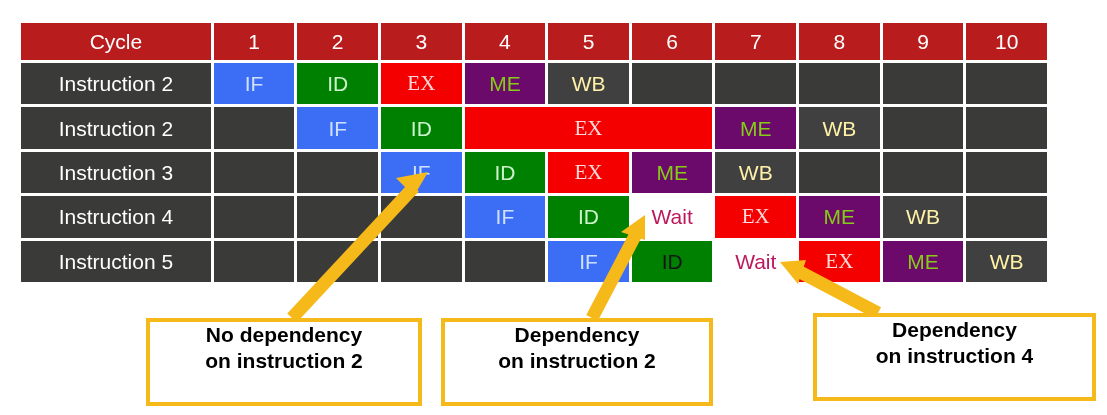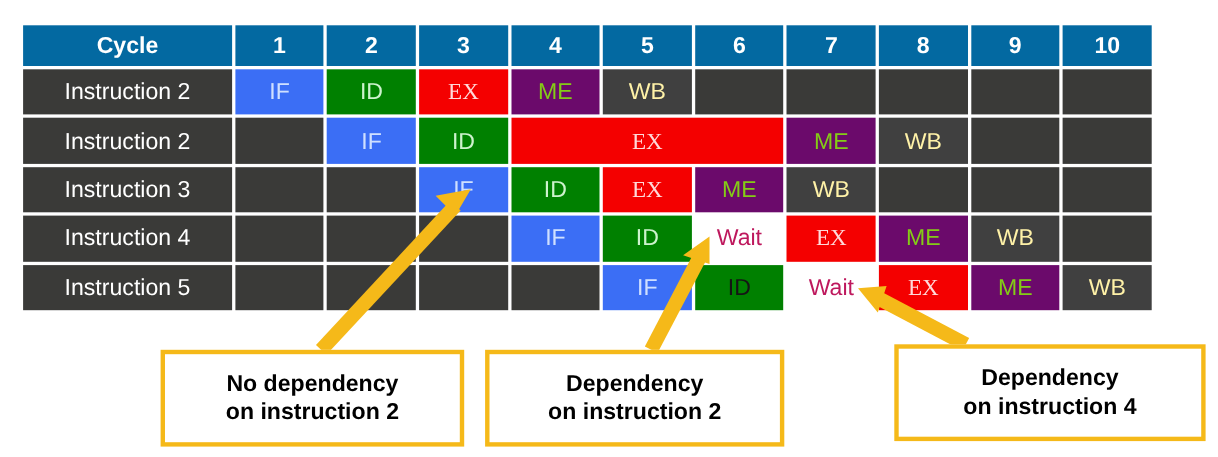--- a/index.html
+++ b/index.html
@@ -44,23 +44,23 @@
     font-size: 21px;
     line-height: 37px;
     white-space: nowrap;
     overflow: hidden;
   }
 
   .col-label { width: 186px; }
   .col-cycle { width: 79px; }
 
   .hdr {
-    background: #0369a1;
+    background: #b91c1c;
     color: #ffffff;
-    font-weight: bold;
+    font-weight: normal;
     font-size: 22px;
   }
   .row-label {
     background: #3a3a38;
     color: #ffffff;
     font-weight: normal;
     font-size: 21px;
     text-align: center;
   }
   .cell-empty { background: #3a3a38; }
@@ -76,21 +76,21 @@
   
   .callout {
     position: absolute;
     background: #ffffff;
     border: 4px solid #f5b919;
     box-sizing: border-box;
     z-index: 4;
     display: flex;
     flex-direction: column;
     align-items: center;
-    justify-content: center;
+    justify-content: flex-start;
     font-weight: bold;
     font-size: 21px;
     line-height: 26px;
     color: #000000;
     text-align: center;
   }
   .callout .line { display: block; white-space: nowrap; }
 
   #callout-no-dep-2   { left: 146px; top: 318px; width: 276px; height: 88px; }
   #callout-dep-2      { left: 441px; top: 318px; width: 272px; height: 88px; }

